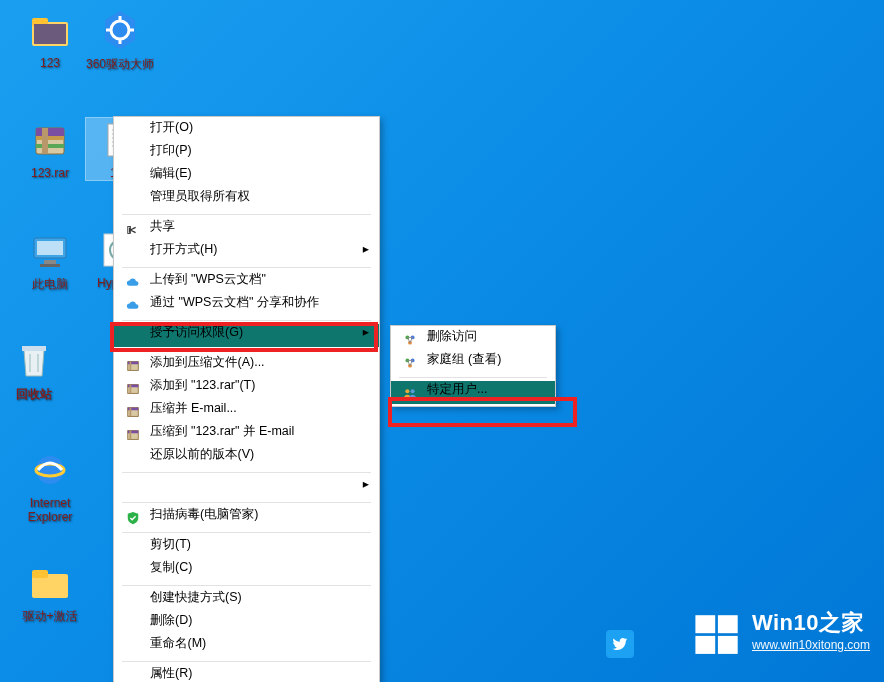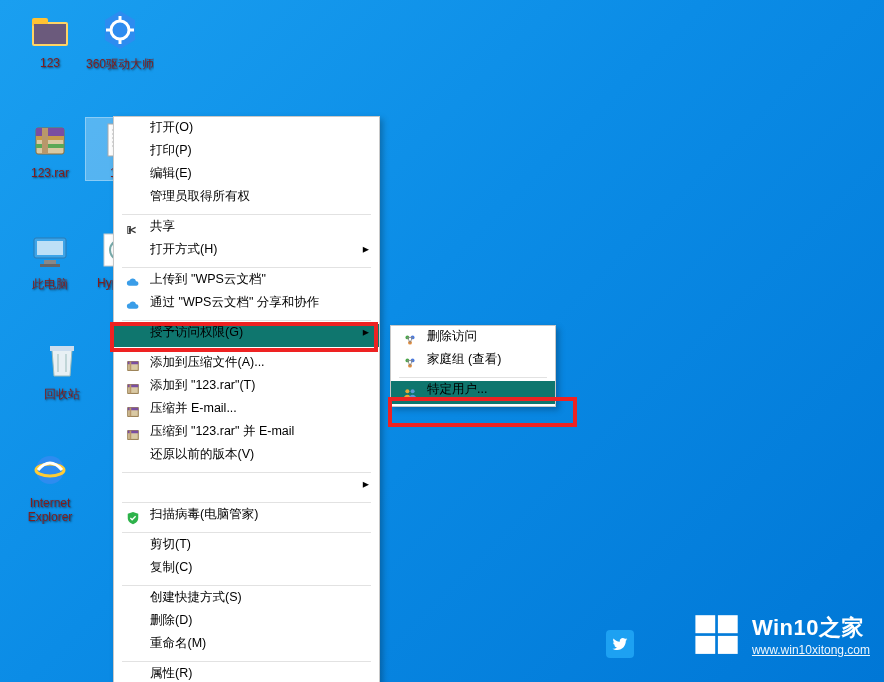--- a/index.html
+++ b/index.html
@@ -17,21 +17,21 @@
 .menu-item .arrow { position: absolute; right: 10px; }
 .menu-item.highlight { background: #0f766e; }
 .menu-sep { height: 1px; background: #e2e2e2; margin: 3px 8px; }
 
 
 .redbox { position: absolute; border: 4px solid #e22; pointer-events: none; }
 .rb1 { left: 110px; top: 322px; width: 268px; height: 30px; }
 .rb2 { left: 388px; top: 397px; width: 189px; height: 30px; }
 
 
-.watermark { position: absolute; right: 14px; bottom: 20px; display: flex; align-items: center; gap: 8px; color: #fff; }
+.watermark { position: absolute; right: 14px; bottom: 20px; display: flex; gap: 8px; color: #fff; }
 .winlogo { width: 54px; height: 54px; }
 .wm-text .title { font-size: 22px; font-weight: 600; letter-spacing: .5px; }
 .wm-text .url { font-size: 12px; opacity: .94; text-decoration: underline; }
 .tweet-badge { position: absolute; right: 250px; bottom: 24px; width: 28px; height: 28px; background:#1da1f2; border-radius:4px; display:flex; align-items:center; justify-content:center; color:#fff; font-size:18px; }
 .selected { background: rgba(255,255,255,.28); outline: 1px solid rgba(255,255,255,.5); }
 </style>
 </head>
 <body>
 
 <div class="desktop" id="desktop">
@@ -99,41 +99,50 @@
     <div class="desktop-icon" style="left: 86px; top: 228px;">
       <div class="glyph">
         <svg viewBox="0 0 44 44">
           <rect x="6" y="6" width="32" height="32" fill="#fff" stroke="#ccc"></rect>
           <circle cx="22" cy="22" r="10" fill="none" stroke="#7aa" stroke-width="2"></circle>
           <circle cx="22" cy="22" r="4" fill="#9dc"></circle>
         </svg>
       </div>
       <div class="label">Hyper-...</div>
     </div>
-    <div class="desktop-icon" style="left: 28px; top: 338px;">
+    <div class="desktop-icon" style="left: 0; top: 338px; font-weight: bold;">
       <div class="glyph">
         <svg viewBox="0 0 44 44">
           <path d="M12 12 L32 12 L30 38 L14 38 Z" fill="#e8f0f4" stroke="#9bb"></path>
           <rect x="10" y="8" width="24" height="5" fill="#cde"></rect>
           <line x1="18" y1="16" x2="18" y2="34" stroke="#9bb"></line>
           <line x1="26" y1="16" x2="26" y2="34" stroke="#9bb"></line>
         </svg>
       </div>
       <div class="label">回收站</div>
     </div>
     <div class="desktop-icon" style="left: 16px; top: 448px;">
       <div class="glyph">
         <svg viewBox="0 0 44 44">
           <circle cx="22" cy="22" r="14" fill="#2d8cf0"></circle>
           <ellipse cx="22" cy="22" rx="14" ry="6" fill="none" stroke="#ffcc33" stroke-width="3"></ellipse>
           <path d="M10 22 Q22 8 34 22" fill="none" stroke="#fff" stroke-width="3"></path>
         </svg>
       </div>
       <div class="label">Internet</div>
       <div class="label">Explorer</div>
+    </div>
+    <div class="desktop-icon" style="left: 16px; top: 560px;">
+      <div class="glyph">
+        <svg viewBox="0 0 44 44">
+          <rect x="4" y="14" width="36" height="24" rx="2" fill="#ffd464"></rect>
+          <rect x="4" y="10" width="16" height="8" rx="2" fill="#ffc233"></rect>
+        </svg>
+      </div>
+      <div class="label">驱动+激活</div>
     </div>
   </div>
 
 <div class="menu" id="menu1" style="left: 113px; top: 116px; width: 267px;">
     <div class="menu-item">
       <span class="micon"></span>
       <span class="mtext">打开(O)</span>
     </div>
     <div class="menu-item">
       <span class="micon"></span>

